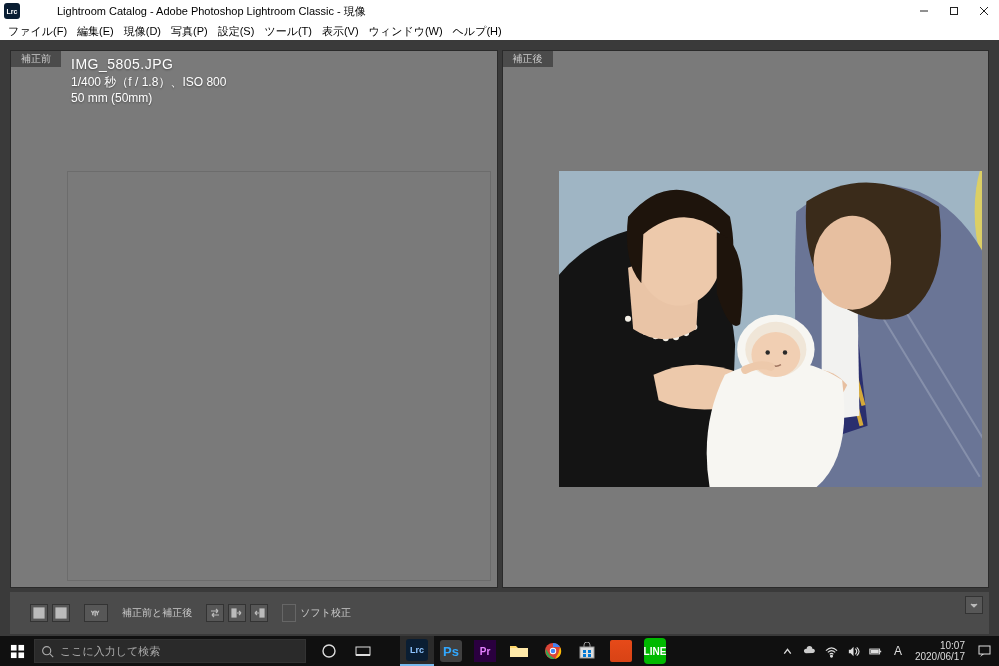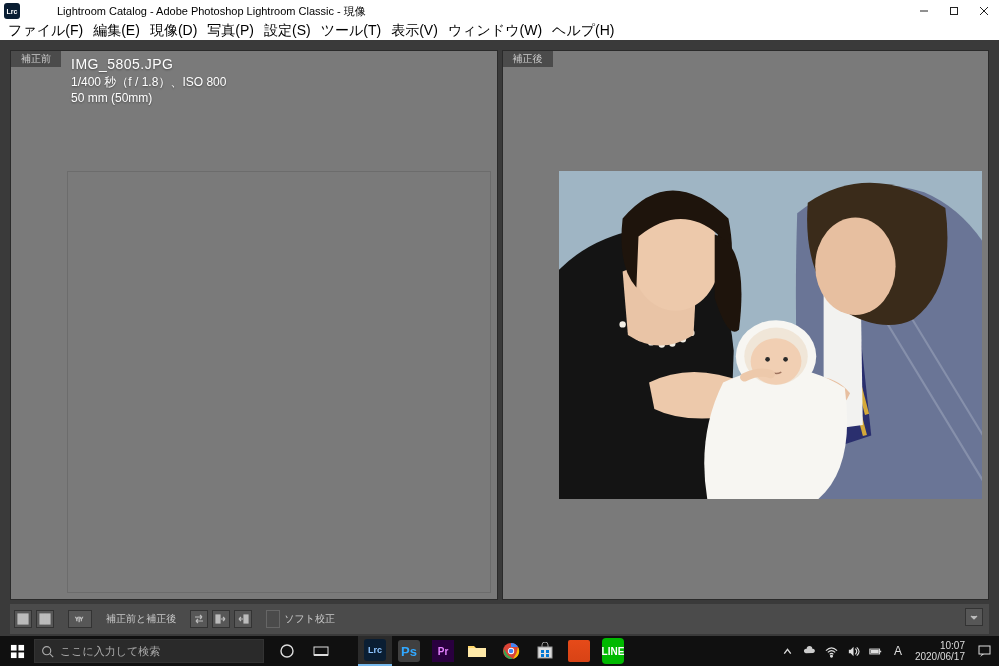--- a/index.html
+++ b/index.html
@@ -3,44 +3,44 @@
 <meta charset="utf-8">
 <style>
   * { margin: 0; padding: 0; box-sizing: border-box; font-family: "Segoe UI", "Meiryo", sans-serif; }
   html, body { width: 999px; height: 666px; overflow: hidden; background: #000; }
   .titlebar { height: 22px; background: #fff; display: flex; align-items: center; font-size: 11px; color: #000; }
   .titlebar .app-icon { width: 16px; height: 16px; margin: 0 4px 0 4px; background: #0a1e33; border-radius: 3px; display: flex; align-items: center; justify-content: center; color: #fff; font-size: 7px; font-weight: bold; }
   .titlebar .title-text { flex: 0 0 auto; padding-left: 33px; }
   .titlebar .spacer { flex: 1; }
   .win-btn { width: 30px; height: 22px; display: flex; align-items: center; justify-content: center; font-size: 10px; color: #222; }
   .win-btn svg { width: 10px; height: 10px; stroke: #222; stroke-width: 1; fill: none; }
-  .menubar { height: 18px; background: #fff; display: flex; align-items: center; font-size: 14px; color: #000; padding-left: 3px; }
+  .menubar { height: 18px; background: #fff; display: flex; align-items: center; font-size: 11px; color: #000; padding-left: 3px; }
   .menubar .menu-item { padding: 0 5px; }
   .app-body { height: calc(666px - 22px - 18px - 30px); background: #3a3a3a; display: flex; flex-direction: column; }
   .compare-area { flex: 1; display: flex; padding: 10px 10px 0 10px; gap: 0; position: relative; }
   .panel { position: relative; flex: 1; background: #7a7a7a; border: 1px solid #2a2a2a; display: flex; flex-direction: row; }
   .panel + .panel { margin-left: 4px; }
   .panel-header { height: 16px; display: flex; justify-content: flex-end; }
   .header-tab { background: #4b4b4b; color: #ccc; font-size: 10px; padding: 1px 10px; }
   .panel-body { flex: 1; position: relative; }
   .meta-overlay { position: absolute; top: 4px; left: 10px; color: #fff; text-shadow: 0 1px 2px rgba(0,0,0,.4); font-size: 12px; line-height: 1.35; }
   .meta-overlay .fname { font-size: 14px; font-weight: 500; letter-spacing: .5px; }
   .before-placeholder { position: absolute; left: 6px; right: 6px; bottom: 6px; top: 120px; border: 1px solid #6c6c6c; background: #7a7a7a; }
   .after-photo { position: absolute; left: 6px; right: 6px; top: 120px; bottom: 100px; overflow: hidden; background: #a9c0cf; }
   .photo-scene { width: 100%; height: 100%; display: block; }
-  .bottom-toolbar { height: 30px; background: #4b4b4b; margin: 4px 10px 2px 10px; display: flex; align-items: center; font-size: 10px; color: #b5b5b5; padding: 0 4px; gap: 4px; position: relative; }
+  .bottom-toolbar { height: 42px; background: #4b4b4b; margin: 4px 10px 2px 10px; display: flex; align-items: center; font-size: 10px; color: #b5b5b5; padding: 0 20px; gap: 4px; position: relative; }
   .tb-btn { height: 18px; min-width: 18px; background: #575757; border: 1px solid #333; display: flex; align-items: center; justify-content: center; }
   .tb-btn svg { width: 12px; height: 12px; stroke: #bbb; stroke-width: 1.2; fill: #bbb; }
   .tb-sep { width: 6px; }
   .tb-text { color: #c9c9c9; }
   .tb-right { position: absolute; right: 6px; top: 4px; }
   .taskbar { height: 30px; background: #101010; display: flex; align-items: center; color: #ddd; font-size: 11px; }
   .start-btn { width: 34px; height: 30px; display: flex; align-items: center; justify-content: center; }
   .start-btn svg { width: 15px; height: 15px; }
-  .searchbox { height: 24px; width: 230px; background: #2a2a2a; display: flex; align-items: center; padding: 0 6px; color: #aaa; gap: 6px; border: 1px solid #333; }
+  .searchbox { height: 24px; width: 272px; background: #2a2a2a; display: flex; align-items: center; padding: 0 6px; color: #aaa; gap: 6px; border: 1px solid #333; }
   .task-spacer-sm { width: 6px; }
   .task-btn { width: 34px; height: 30px; display: flex; align-items: center; justify-content: center; }
   .task-btn svg { width: 16px; height: 16px; }
   .task-app { width: 34px; height: 30px; display: flex; align-items: center; justify-content: center; font-size: 9px; font-weight: bold; }
   .task-app.active { background: #2b2b2b; border-bottom: 2px solid #76b9ed; }
   .lrc-icon { width: 22px; height: 22px; background: #0a1e33; border-radius: 3px; display: flex; align-items: center; justify-content: center; color: #8fc5ff; font-size: 9px; }
   .ps-icon { width: 22px; height: 22px; background: #404040; border-radius: 3px; display: flex; align-items: center; justify-content: center; color: #31a8ff; font-size: 13px; }
   .pr-icon { width: 22px; height: 22px; background: #2a003f; border-radius: 0; display: flex; align-items: center; justify-content: center; color: #e580ff; font-size: 10px; }
   .line-icon { width: 22px; height: 26px; background: #00b900; border-radius: 4px; display: flex; align-items: center; justify-content: center; color: #fff; font-size: 10px; }
   .office-icon { width: 22px; height: 22px; background: linear-gradient(#e64a19,#d84315); border-radius:2px; }

